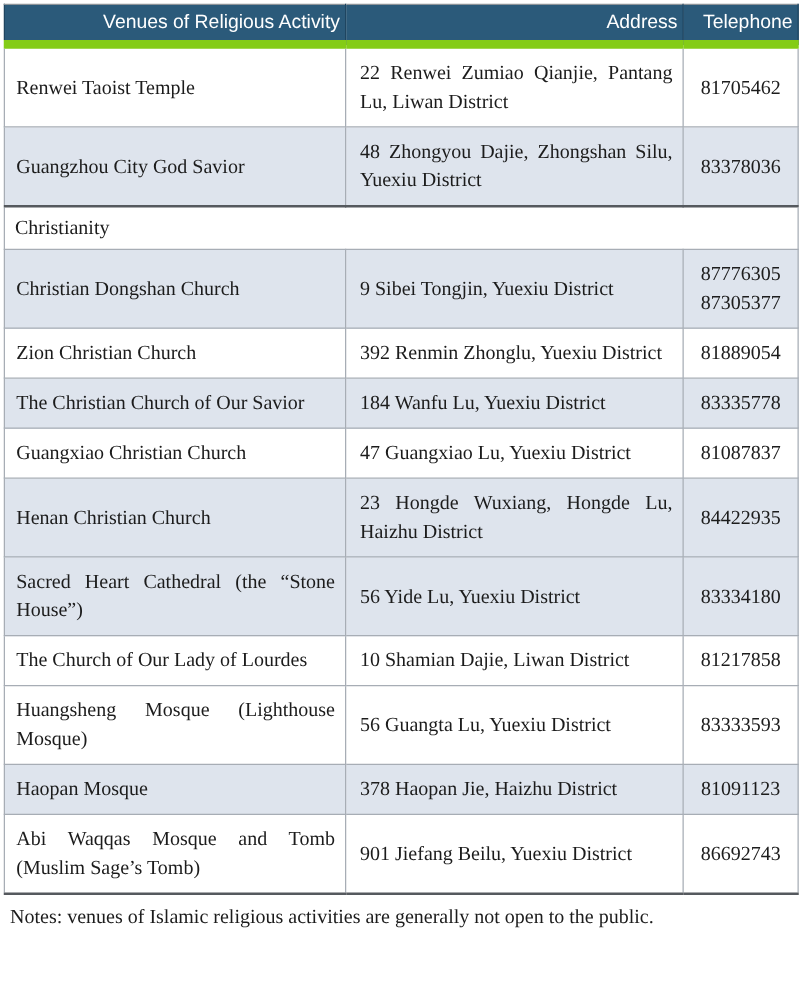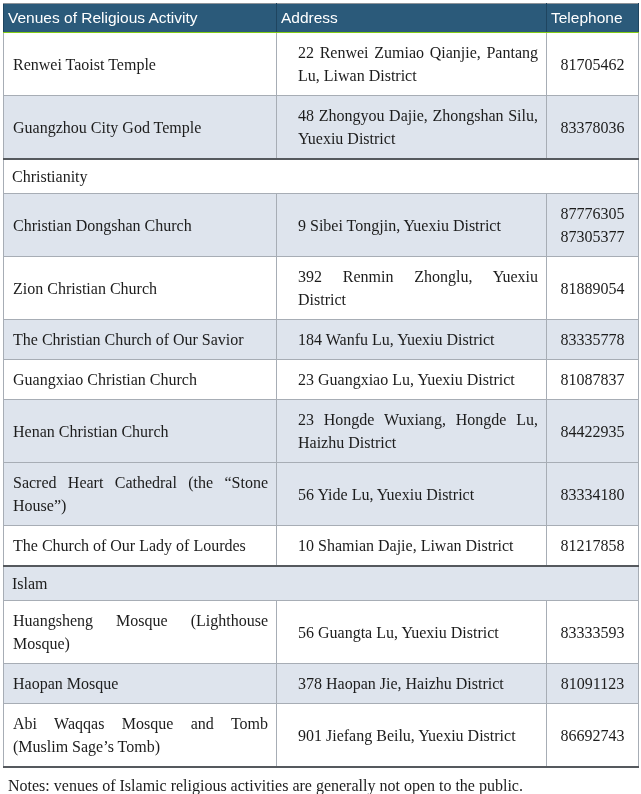--- a/index.html
+++ b/index.html
@@ -27,38 +27,38 @@
   }
   col.c-venue{width:273px;}
   col.c-address{width:270px;}
   col.c-phone{width:92px;}
   thead th{
     background:var(--header-bg);
     color:var(--header-text);
     font-family:"Liberation Sans","DejaVu Sans",sans-serif;
     font-weight:normal;
     font-size:15.5px;
-    text-align:left;
+    text-align:right;
     padding:5px 4px;
     border-top:1px solid #8d9399;
     border-right:1px solid var(--header-sep);
-    border-bottom:1px solid #84cc16;
+    border-bottom:7px solid #84cc16;
   }
   thead th:first-child{border-left:1px solid var(--header-sep);}
   thead th:last-child{border-right:1px solid var(--header-sep);}
   tbody td{
     font-size:16px;
     line-height:23px;
     vertical-align:middle;
     border:1px solid var(--thin-border);
     padding:8px 8px;
   }
   tr.shaded td{background:var(--shaded-bg);}
   .venue-cell{text-align:justify;text-justify:inter-word;padding-left:9px;}
-  .address-cell{text-align:justify;text-justify:inter-word;padding-left:21px;}
+  .address-cell{text-align:justify;text-justify:inter-word;padding-left:11px;}
   .phone-cell{text-align:center;padding-left:4px;padding-right:4px;}
   .section-cell{
     text-align:left;
     padding:5px 8px;
   }
   tr.section-row td{border-top:2px solid var(--thick-border);}
   tbody tr:last-child td{border-bottom:2px solid var(--thick-border);}
   .note{
     font-size:16px;
     line-height:22px;
@@ -84,21 +84,21 @@
     </thead>
     <tbody id="table-body">
         <tr>
           <td class="venue-cell">Renwei Taoist Temple</td>
           <td class="address-cell">22 Renwei Zumiao Qianjie, Pantang Lu, Liwan District</td>
           <td class="phone-cell">
             <div>81705462</div>
           </td>
         </tr>
         <tr class="shaded">
-          <td class="venue-cell">Guangzhou City God Temple</td>
+          <td class="venue-cell">Guangzhou City God Savior</td>
           <td class="address-cell">48 Zhongyou Dajie, Zhongshan Silu, Yuexiu District</td>
           <td class="phone-cell">
             <div>83378036</div>
           </td>
         </tr>
         <tr class="section-row">
           <td colspan="3" class="section-cell">Christianity</td>
         </tr>
         <tr class="shaded">
           <td class="venue-cell">Christian Dongshan Church</td>
@@ -117,21 +117,21 @@
         </tr>
         <tr class="shaded">
           <td class="venue-cell">The Christian Church of Our Savior</td>
           <td class="address-cell">184 Wanfu Lu, Yuexiu District</td>
           <td class="phone-cell">
             <div>83335778</div>
           </td>
         </tr>
         <tr>
           <td class="venue-cell">Guangxiao Christian Church</td>
-          <td class="address-cell">23 Guangxiao Lu, Yuexiu District</td>
+          <td class="address-cell">47 Guangxiao Lu, Yuexiu District</td>
           <td class="phone-cell">
             <div>81087837</div>
           </td>
         </tr>
         <tr class="shaded">
           <td class="venue-cell">Henan Christian Church</td>
           <td class="address-cell">23 Hongde Wuxiang, Hongde Lu, Haizhu District</td>
           <td class="phone-cell">
             <div>84422935</div>
           </td>
@@ -142,23 +142,20 @@
           <td class="phone-cell">
             <div>83334180</div>
           </td>
         </tr>
         <tr>
           <td class="venue-cell">The Church of Our Lady of Lourdes</td>
           <td class="address-cell">10 Shamian Dajie, Liwan District</td>
           <td class="phone-cell">
             <div>81217858</div>
           </td>
-        </tr>
-        <tr class="shaded section-row">
-          <td colspan="3" class="section-cell">Islam</td>
         </tr>
         <tr>
           <td class="venue-cell">Huangsheng Mosque (Lighthouse Mosque)</td>
           <td class="address-cell">56 Guangta Lu, Yuexiu District</td>
           <td class="phone-cell">
             <div>83333593</div>
           </td>
         </tr>
         <tr class="shaded">
           <td class="venue-cell">Haopan Mosque</td>

